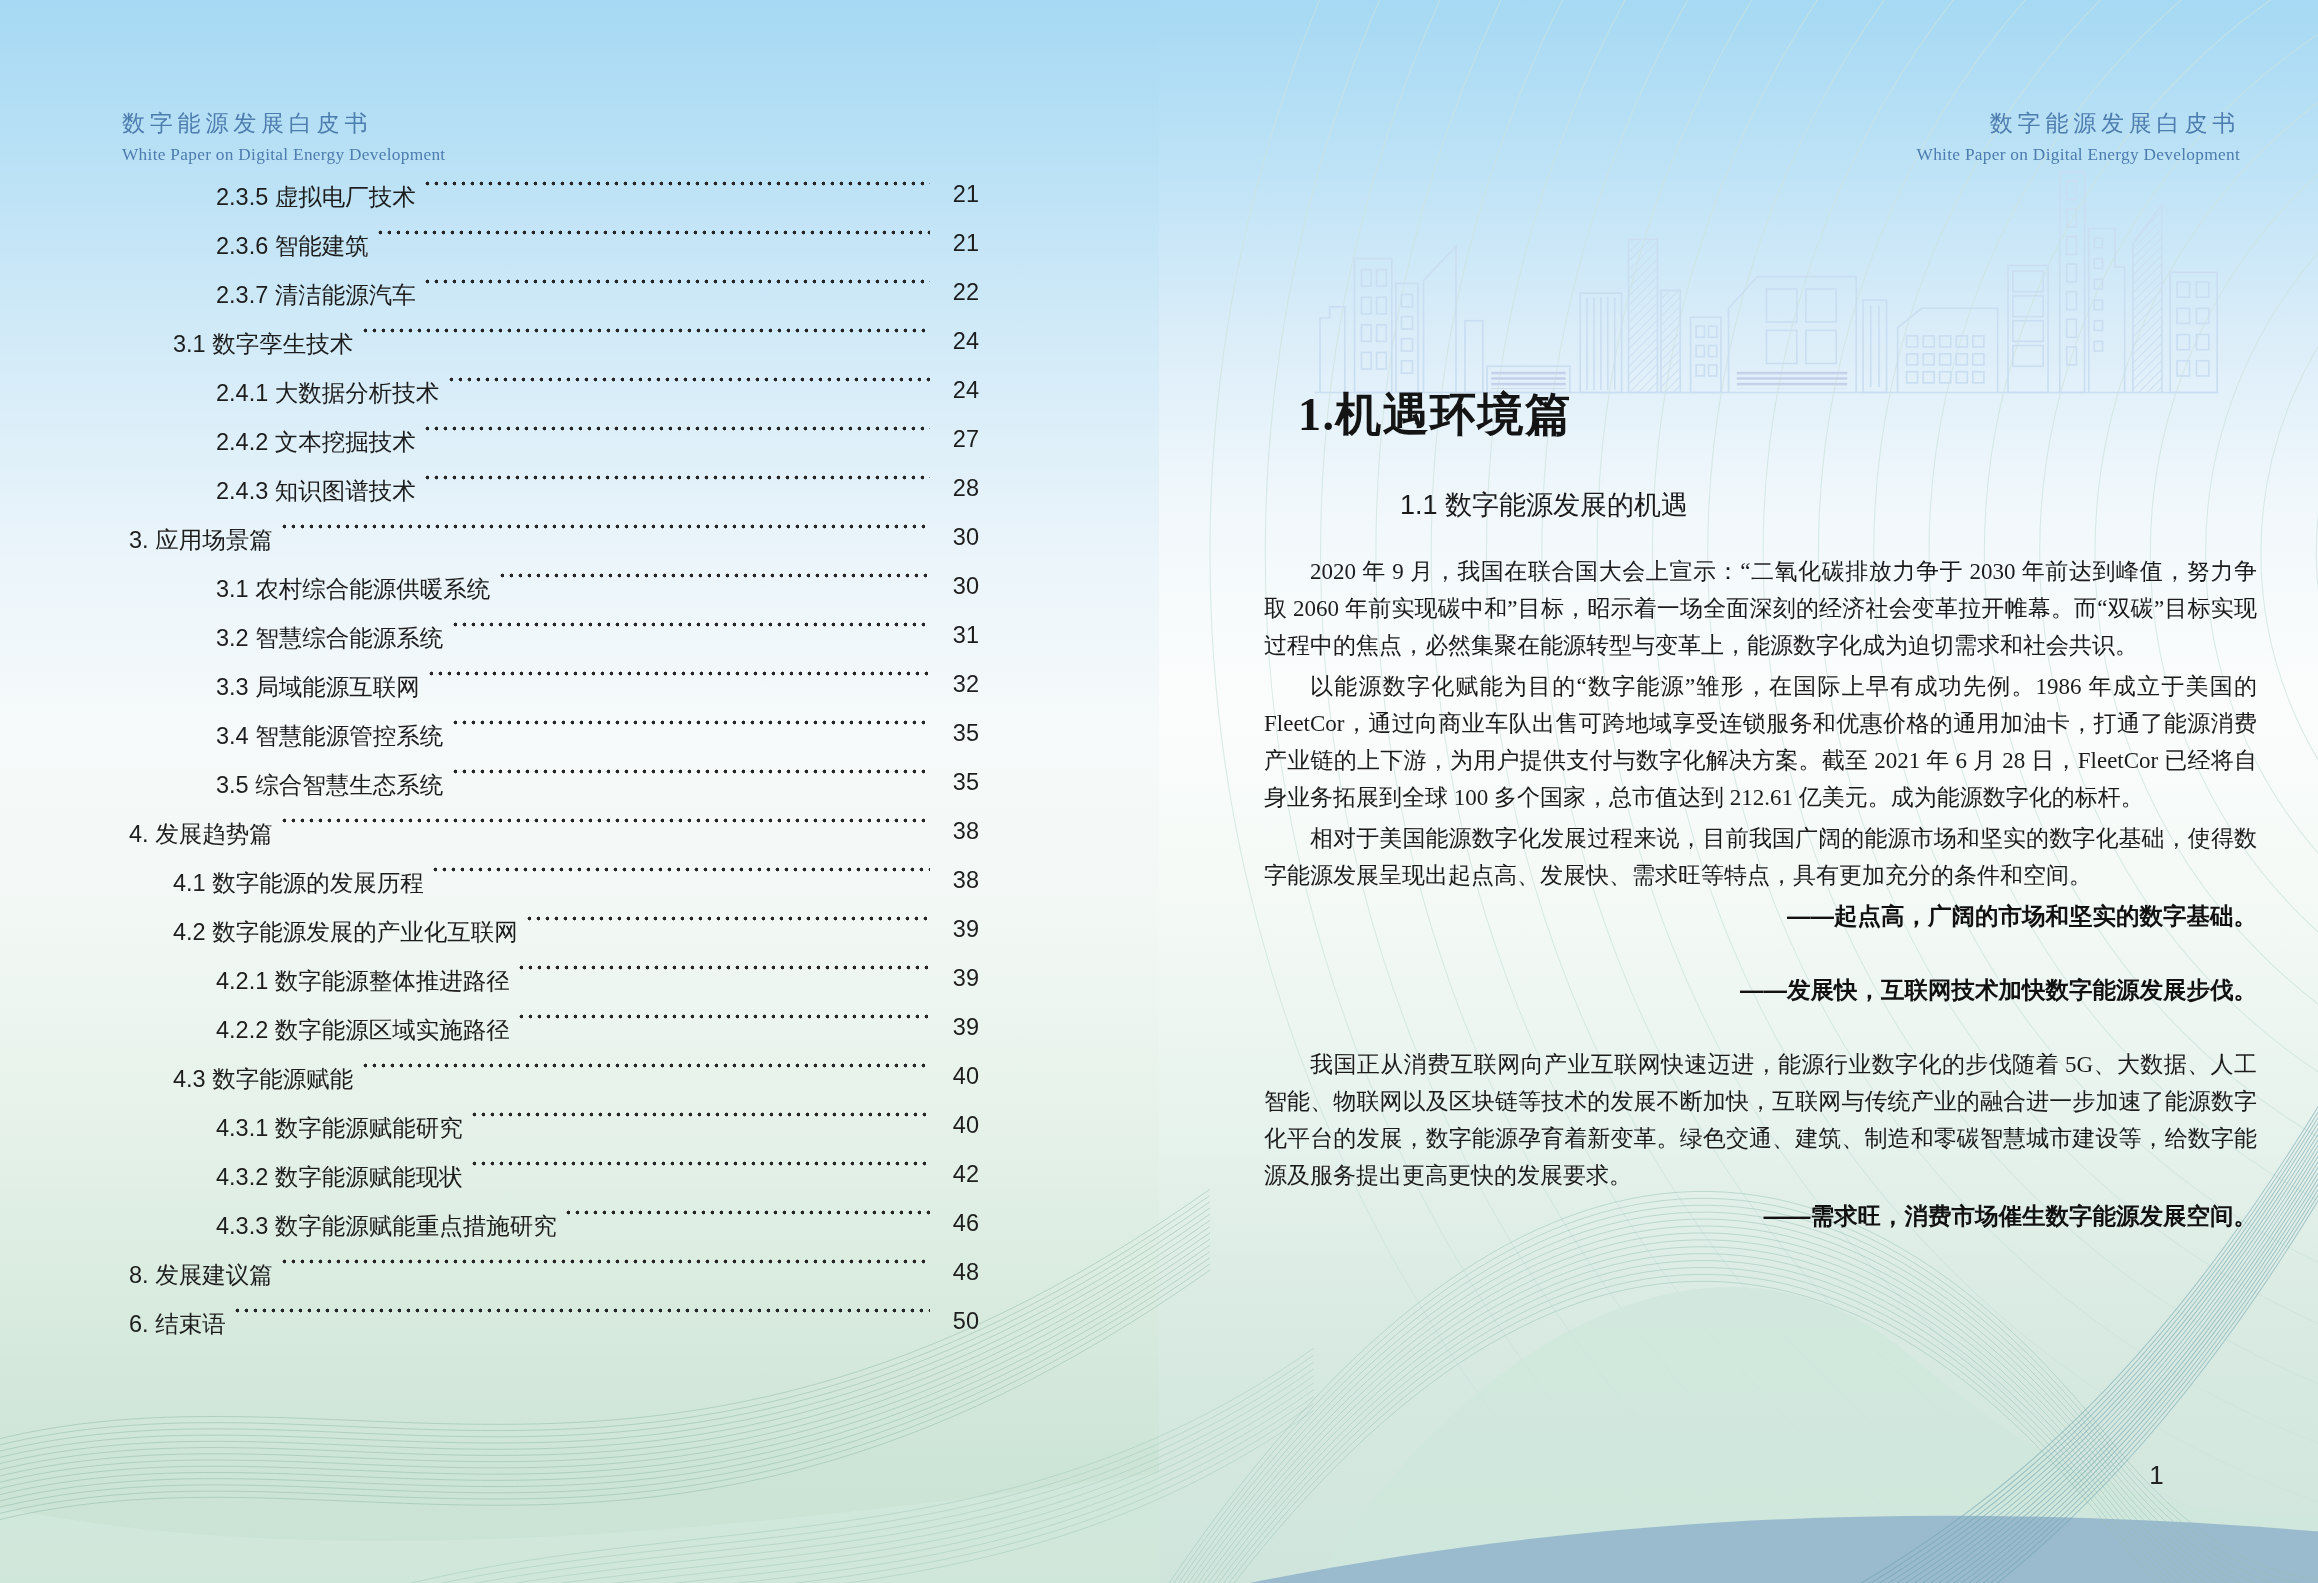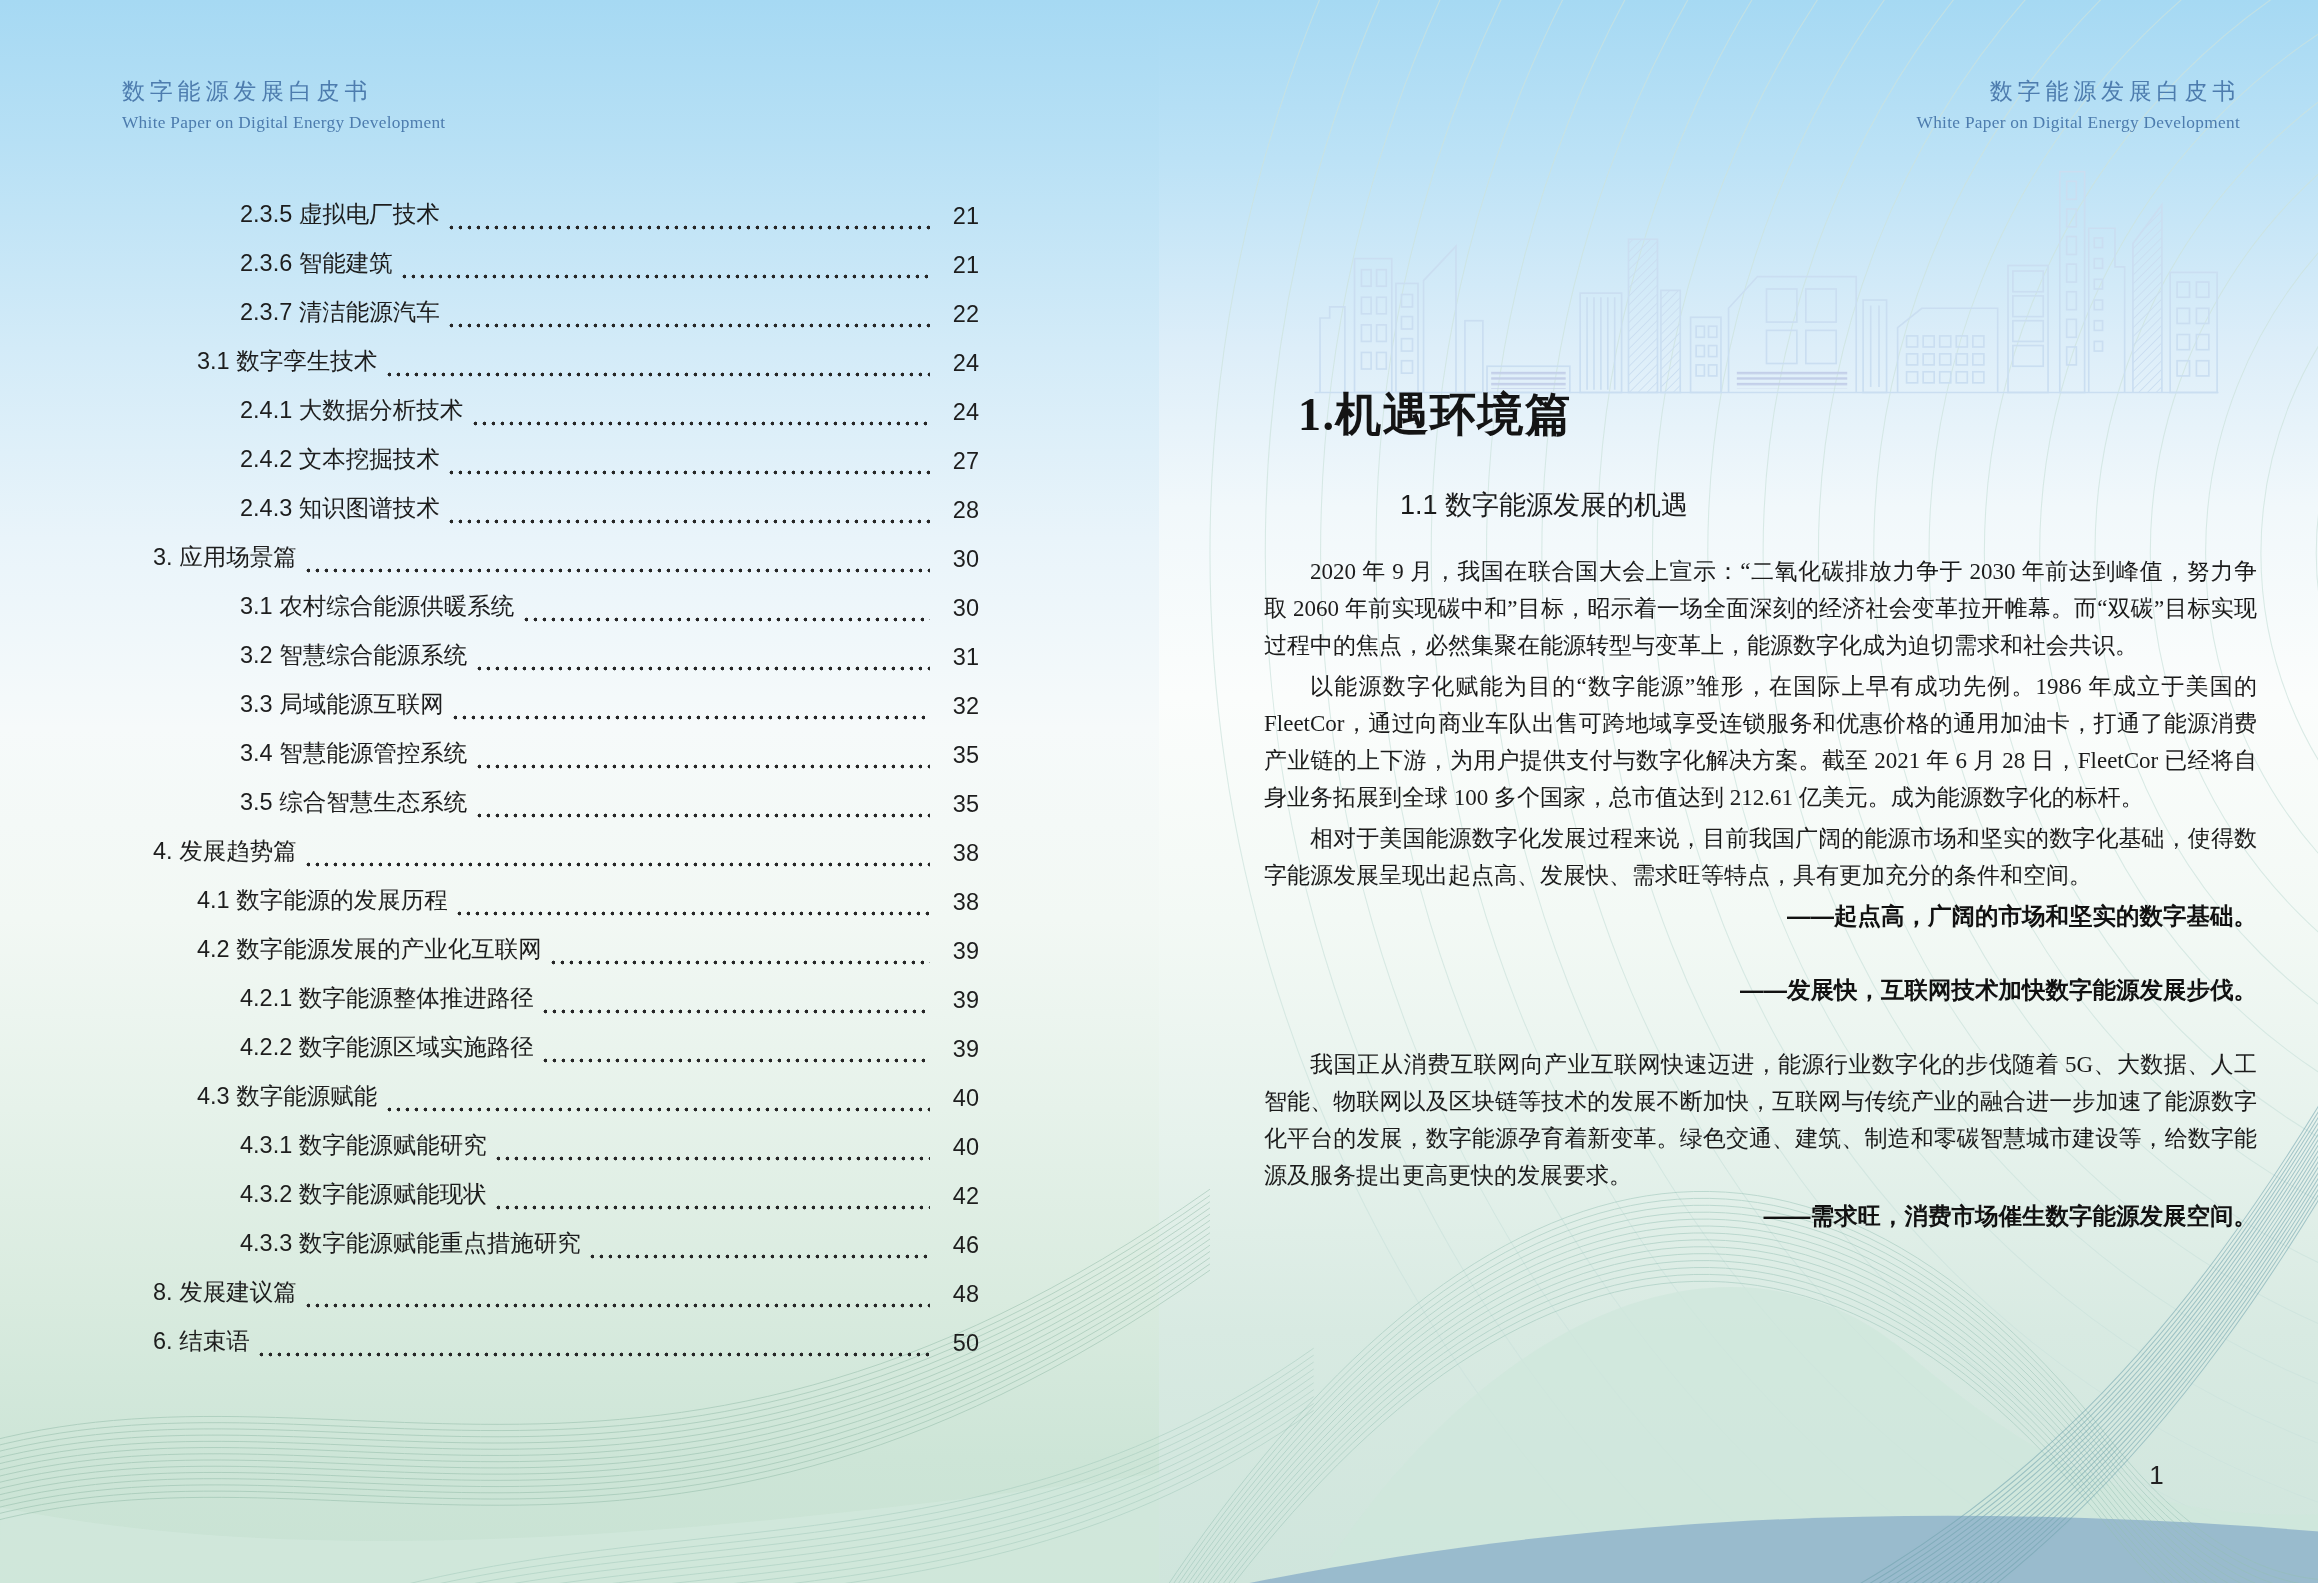--- a/index.html
+++ b/index.html
@@ -19,26 +19,26 @@
   }
   .waves,.skyline{position:absolute;pointer-events:none;}
   .waves{left:0;top:0;width:2319px;height:1584px;z-index:1;}
   .skyline{left:1310px;top:162px;width:913px;height:236px;z-index:1;}
   .content{position:absolute;left:0;top:0;width:2319px;height:1584px;z-index:2;}
 
   
   .doc-header{position:absolute;top:76px;color:#4d7cae;}
   .doc-header.hl{left:122px;text-align:left;}
   .doc-header.hr{right:79px;text-align:right;}
-  .doc-header .cn{font-family:"Liberation Serif",serif;font-size:23px;letter-spacing:4.8px;}
+  .doc-header .cn{font-family:"Liberation Serif",serif;font-size:23px;letter-spacing:4.8px;margin-top:32px;}
   .doc-header .en{font-family:"Liberation Serif",serif;font-size:17.3px;margin-top:5.5px;letter-spacing:0.3px;}
 
   
   .toc{position:absolute;left:129px;top:181px;width:850px;}
-  .toc-row{display:flex;align-items:flex-end;height:49px;font-size:23.5px;color:#1d1d1d;margin-left:24px;}
+  .toc-row{display:flex;align-items:flex-start;height:49px;font-size:23.5px;color:#1d1d1d;}
   .toc-row.lvl1{padding-left:44px;}
   .toc-row.lvl2{padding-left:87px;}
   .toc-label{white-space:nowrap;}
   .toc-dots{flex:1;height:4.8px;margin:0 5.5px 0 9.7px;
     background-image:radial-gradient(circle at 2.4px 2.4px,#262626 1.6px,transparent 2.1px);
     background-size:9px 4.8px;background-repeat:repeat-x;background-position:left center;}
   .toc-page{min-width:44px;text-align:right;}
 
   
   .chapter-title{position:absolute;left:1298px;top:384px;font-family:"Liberation Serif",serif;

